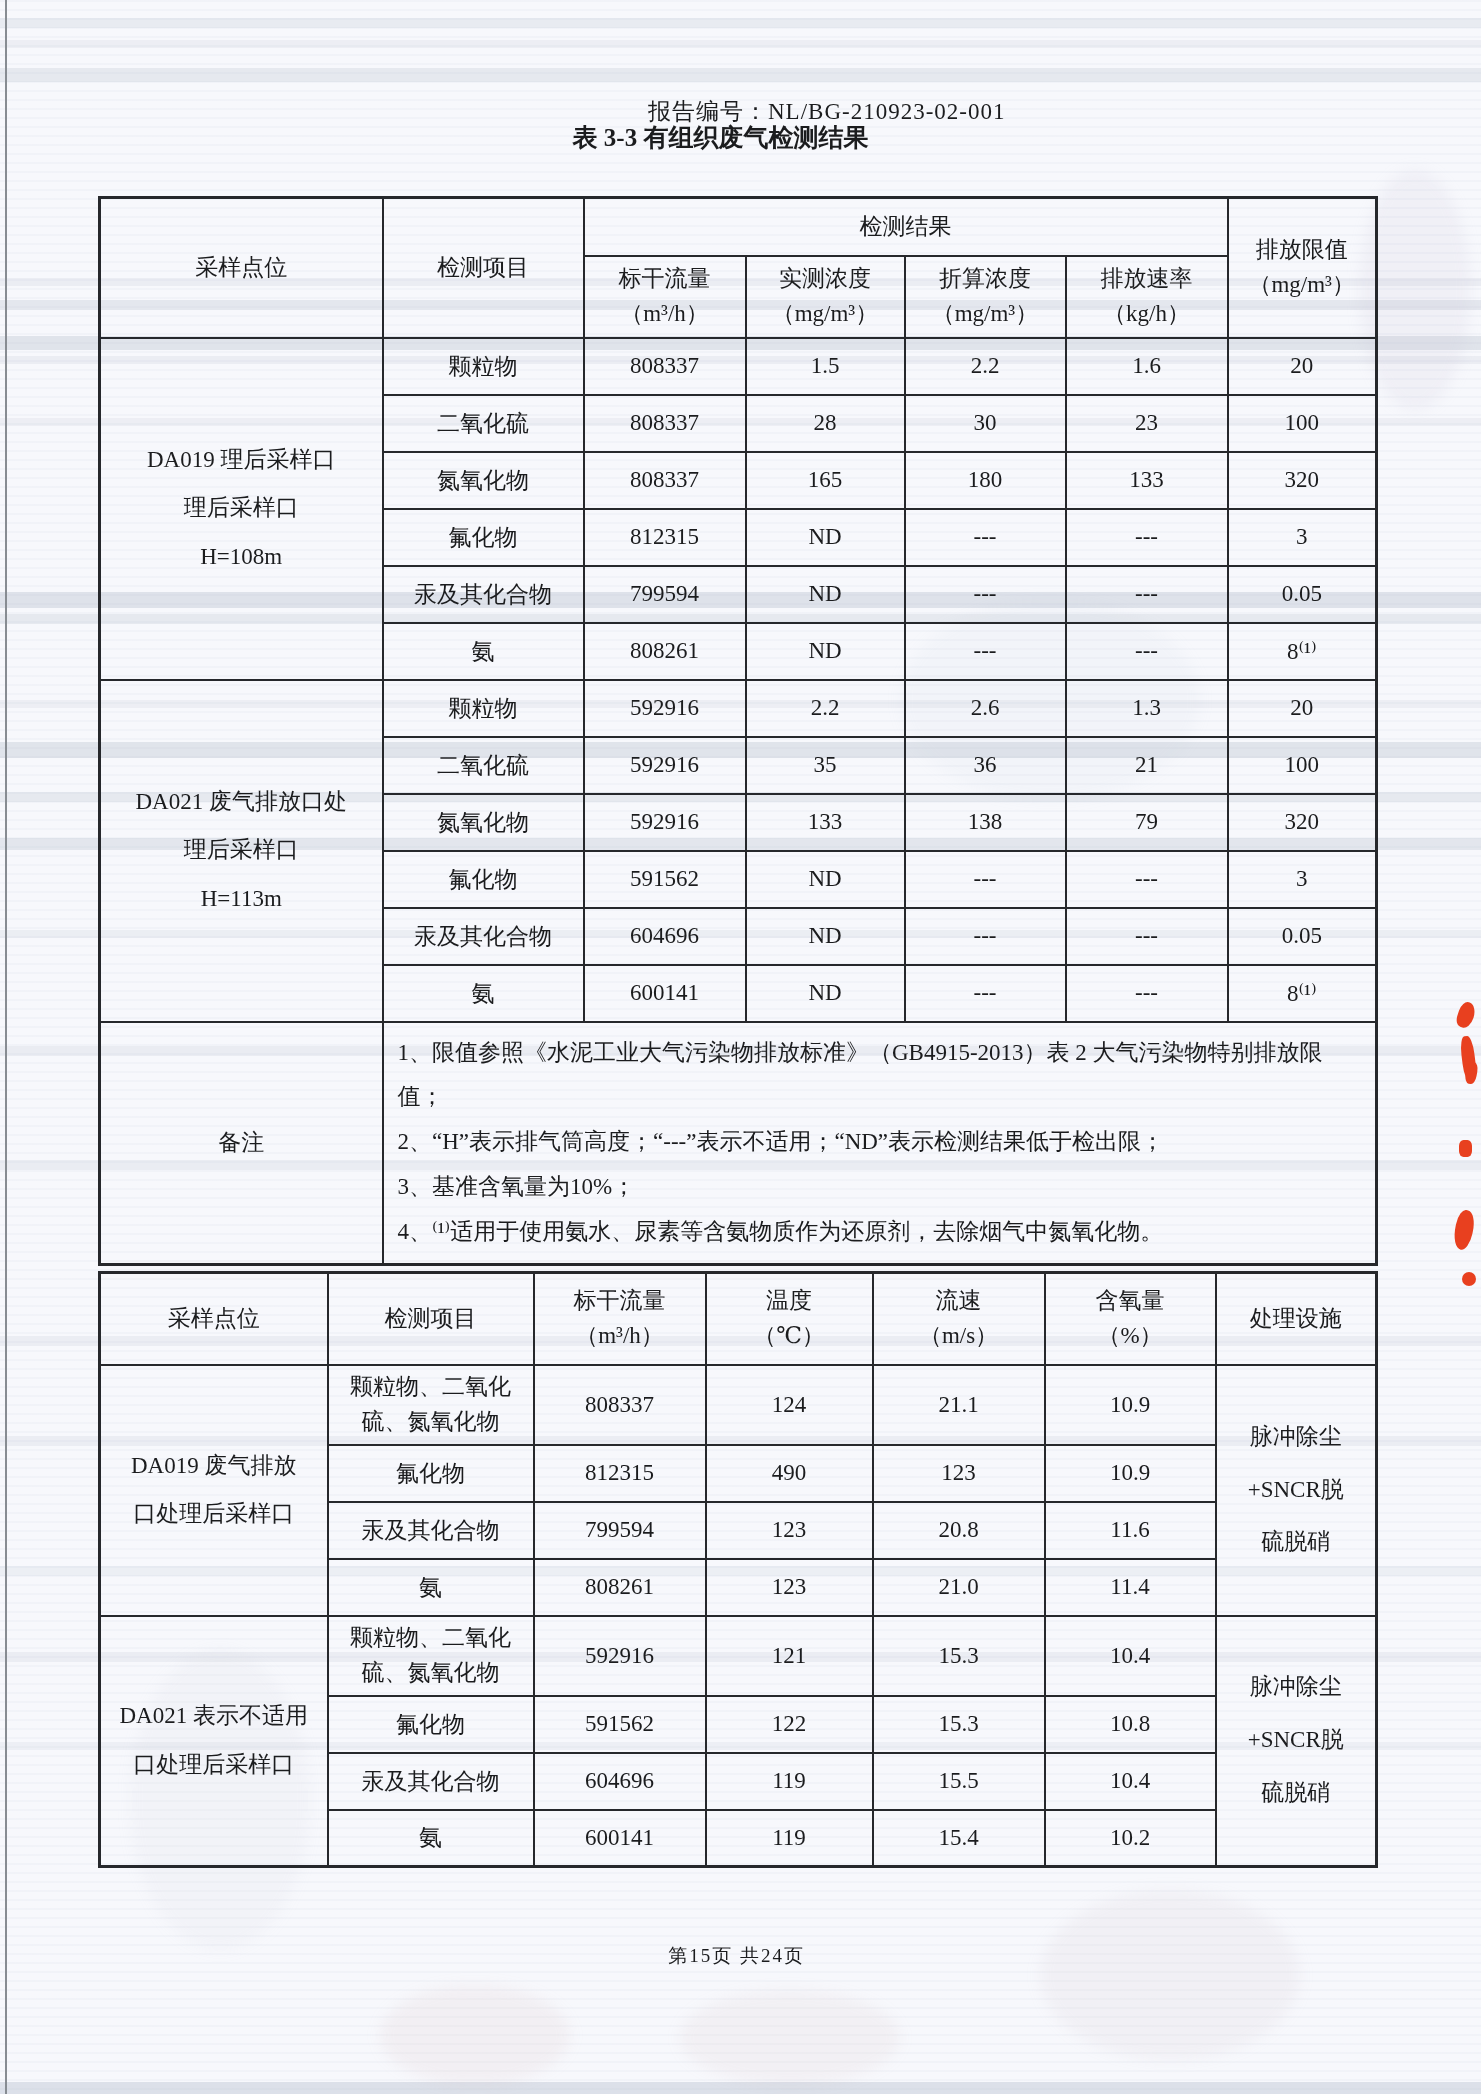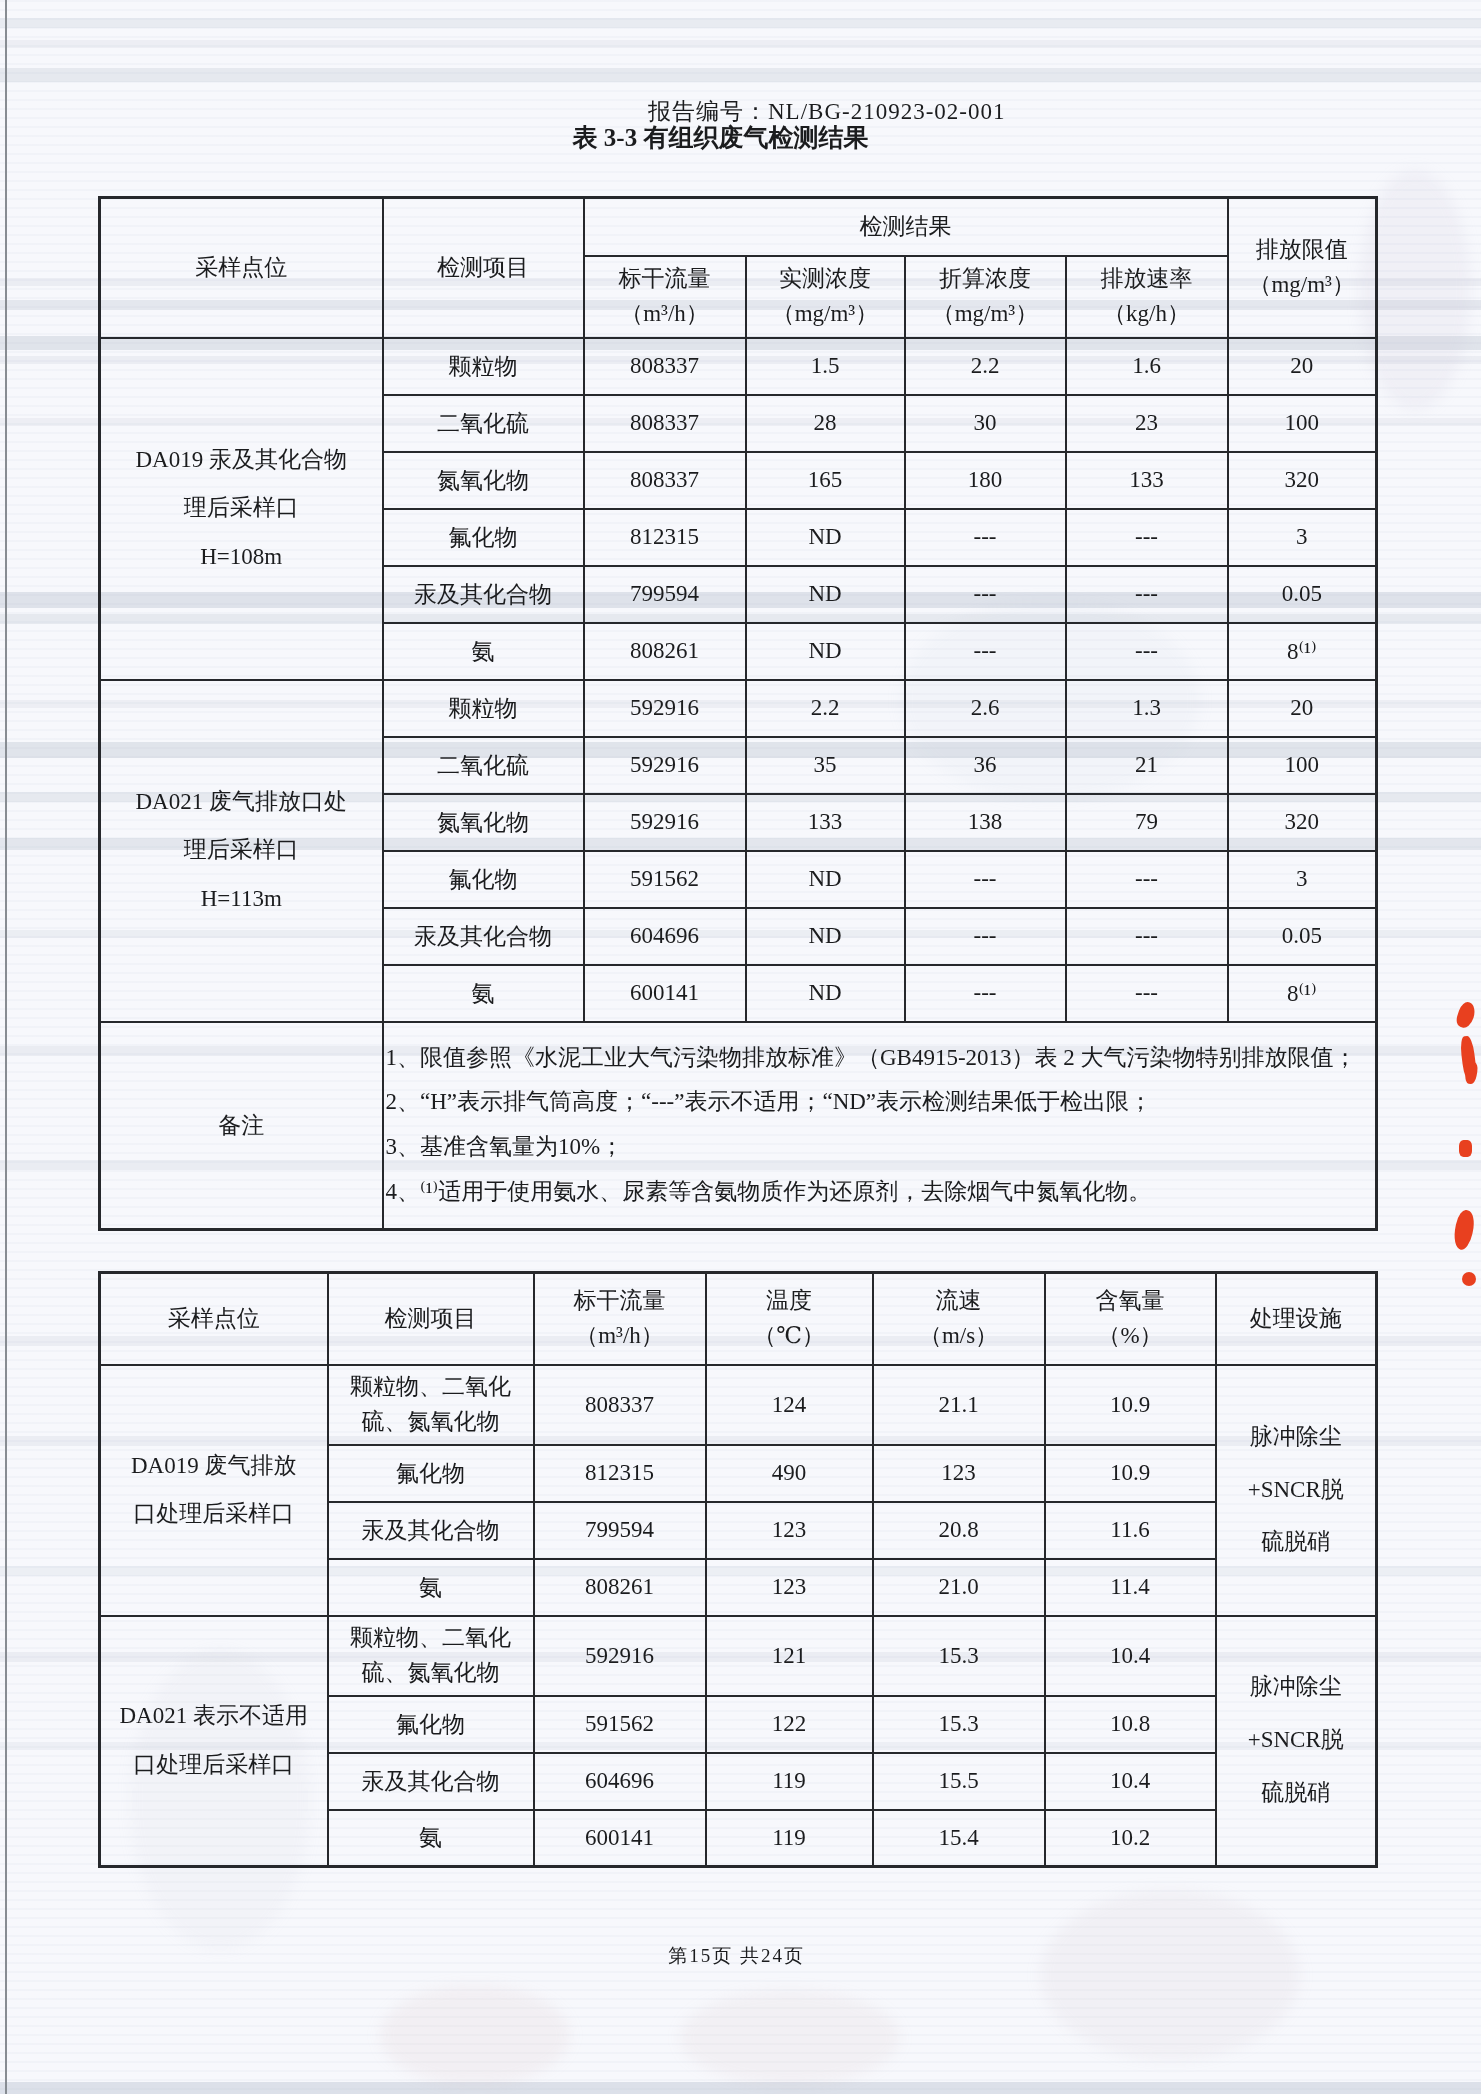--- a/index.html
+++ b/index.html
@@ -34,21 +34,21 @@
     text-align:center;vertical-align:middle;
     font-size:23px;font-weight:normal;
     padding:0 4px;
     background:transparent;
   }
   table{border:3px solid #26282c;}
   .h58{height:58px}.h82{height:82px}.h57{height:57px}.h208{height:208px}
   .h92{height:92px}.h80{height:80px}
   .line{display:block;line-height:2.1;}
   .unit-line{display:block;line-height:1.5;}
-  .remarks-cell{text-align:left;vertical-align:middle;padding:8px 2px;}
+  .remarks-cell{text-align:left;vertical-align:middle;padding:8px 14px;}
   .remarks-cell .rline{display:block;line-height:1.95;}
   .facility-cell .line{line-height:2.3;}
   .footer{position:absolute;left:98px;top:1943px;width:1277px;text-align:center;font-size:19px;letter-spacing:2px;}
   .red-frag{position:absolute;background:#e8401f;pointer-events:none;}
   .rf1{left:1458px;top:1002px;width:16px;height:26px;border-radius:45% 55% 50% 40%;transform:rotate(18deg);}
   .rf2{left:1462px;top:1036px;width:13px;height:46px;border-radius:40%;transform:rotate(-7deg);}
   .rf3{left:1466px;top:1062px;width:11px;height:22px;border-radius:40%;transform:rotate(10deg);}
   .rf4{left:1459px;top:1140px;width:13px;height:17px;border-radius:35%;}
   .rf5{left:1455px;top:1210px;width:18px;height:40px;border-radius:40% 50% 45% 55%;transform:rotate(12deg);}
   .rf6{left:1462px;top:1272px;width:14px;height:14px;border-radius:50%;}
@@ -144,21 +144,21 @@
         <span class="unit-line">（mg/m³）</span>
       </th>
       <th>
         <span class="unit-line">排放速率</span>
         <span class="unit-line">（kg/h）</span>
       </th>
     </tr>
 
     <tr class="h57">
       <td rowspan="6">
-        <span class="line">DA019 汞及其化合物</span>
+        <span class="line">DA019 理后采样口</span>
         <span class="line">理后采样口</span>
         <span class="line">H=108m</span>
       </td>
       <td>颗粒物</td>
       <td>808337</td>
       <td>1.5</td>
       <td>2.2</td>
       <td>1.6</td>
       <td>20</td>
     </tr>

